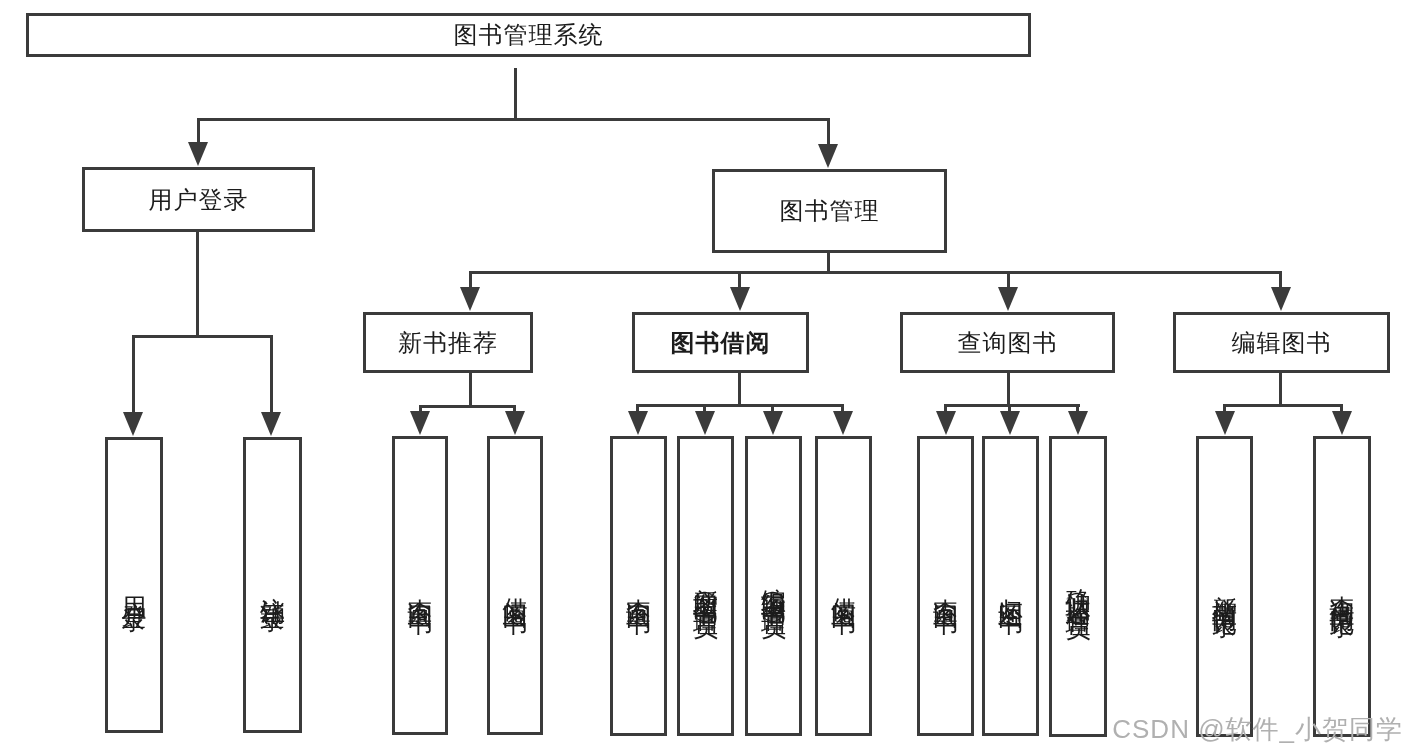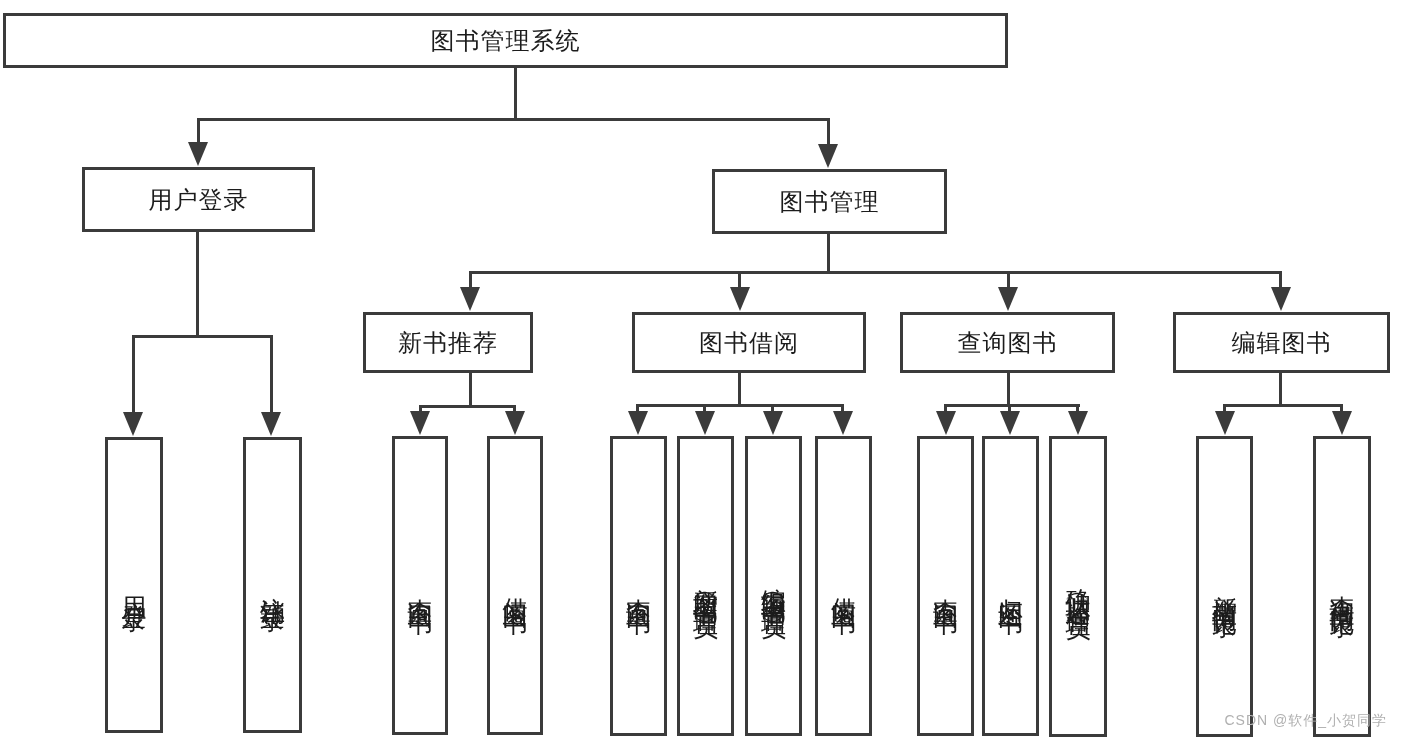--- a/index.html
+++ b/index.html
@@ -47,23 +47,23 @@
     position: absolute;
     width: 0;
     height: 0;
     border-left: 10px solid transparent;
     border-right: 10px solid transparent;
     border-top: 24px solid var(--line, #3b3b3b);
     z-index: 1;
   }
   .watermark {
     position: absolute;
-    right: 18px;
+    right: 2px;
     top: 712px;
-    font-size: 14px;
+    font-size: 26px;
     letter-spacing: 1px;
     color: var(--wm, #b0b0b0);
     z-index: 5;
     white-space: nowrap;
   }
 </style>
 </head>
 <body>
 
 <div class="canvas" id="canvas">
@@ -113,27 +113,27 @@
     <div class="arrow" style="left: 505px; top: 411px;"></div>
     <div class="arrow" style="left: 628px; top: 411px;"></div>
     <div class="arrow" style="left: 695px; top: 411px;"></div>
     <div class="arrow" style="left: 763px; top: 411px;"></div>
     <div class="arrow" style="left: 833px; top: 411px;"></div>
     <div class="arrow" style="left: 936px; top: 411px;"></div>
     <div class="arrow" style="left: 1000px; top: 411px;"></div>
     <div class="arrow" style="left: 1068px; top: 411px;"></div>
     <div class="arrow" style="left: 1215px; top: 411px;"></div>
     <div class="arrow" style="left: 1332px; top: 411px;"></div>
-    <div class="node h" style="left: 3px; top: 13px; width: 1005px; height: 55px;">图书管理系统</div>
+    <div class="node h" style="left: 26px; top: 13px; width: 1005px; height: 44px;">图书管理系统</div>
     <div class="node h" style="left: 82px; top: 167px; width: 233px; height: 65px;">用户登录</div>
-    <div class="node h" style="left: 712px; top: 169px; width: 235px; height: 65px;">图书管理</div>
+    <div class="node h" style="left: 712px; top: 169px; width: 235px; height: 84px;">图书管理</div>
     <div class="node v" style="left: 105px; top: 437px; width: 58px; height: 296px;">用户登录</div>
     <div class="node v" style="left: 243px; top: 437px; width: 59px; height: 296px;">注销登录</div>
     <div class="node h" style="left: 363px; top: 312px; width: 170px; height: 61px;">新书推荐</div>
-    <div class="node h" style="left: 632px; top: 312px; width: 234px; height: 61px;">图书借阅</div>
+    <div class="node h" style="left: 632px; top: 312px; width: 177px; height: 61px; font-weight: bold;">图书借阅</div>
     <div class="node h" style="left: 900px; top: 312px; width: 215px; height: 61px;">查询图书</div>
     <div class="node h" style="left: 1173px; top: 312px; width: 217px; height: 61px;">编辑图书</div>
     <div class="node v" style="left: 392px; top: 436px; width: 56px; height: 299px;">查询图书</div>
     <div class="node v" style="left: 487px; top: 436px; width: 56px; height: 299px;">借阅图书</div>
     <div class="node v" style="left: 610px; top: 436px; width: 57px; height: 300px;">查询图书</div>
     <div class="node v" style="left: 677px; top: 436px; width: 57px; height: 300px;">新增图书（管理员）</div>
     <div class="node v" style="left: 745px; top: 436px; width: 57px; height: 300px;">编辑图书（管理员）</div>
     <div class="node v" style="left: 815px; top: 436px; width: 57px; height: 300px;">借阅图书</div>
     <div class="node v" style="left: 917px; top: 436px; width: 57px; height: 300px;">查询图书</div>
     <div class="node v" style="left: 982px; top: 436px; width: 57px; height: 300px;">归还图书</div>

